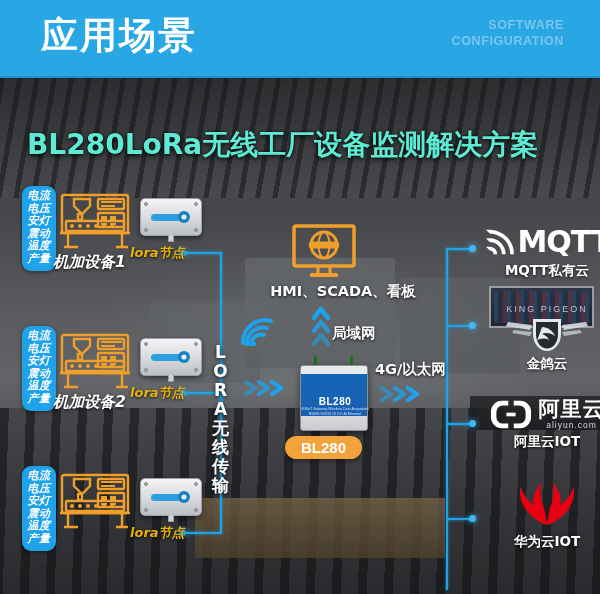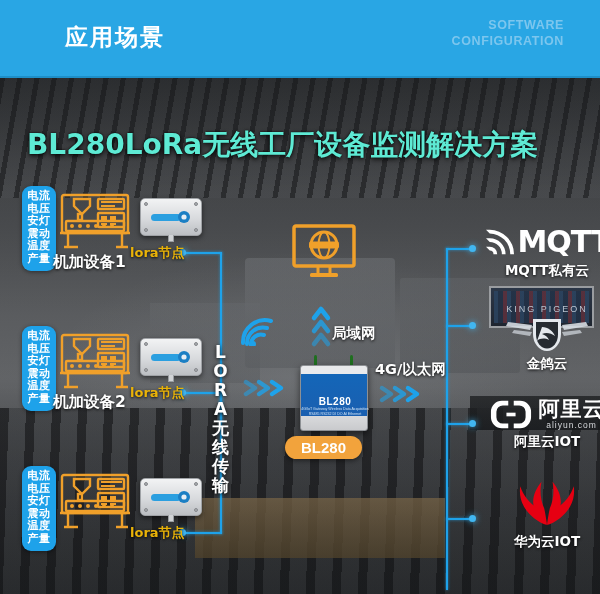--- a/index.html
+++ b/index.html
@@ -12,24 +12,23 @@
 
   #page { position: relative; width: 600px; height: 594px; overflow: hidden; }
 
   
   .header {
     position: absolute; left: 0; top: 0; width: 600px; height: 78px;
     background: #29a6e4;
   }
   .header-title {
     position: absolute; left: 41px; top: 14px;
-    font-size: 23px; font-weight: 700; color: #ffffff;
+    font-size: 37px; font-weight: 700; color: #ffffff;
     letter-spacing: 2px; line-height: 48px;
-    font-family: Liberation Serif, serif;
-    margin-left: 24px;
+    font-family: Liberation Mono, monospace;
   }
   .header-sub {
     position: absolute; right: 36px; top: 17px;
     text-align: right; color: #7cc6ee;
     font-size: 12.5px; font-weight: 700; line-height: 16px;
     letter-spacing: 0.6px;
     font-family: "Liberation Sans", sans-serif;
   }
   .header-rule {
     position: absolute; left: 0; top: 76px; width: 600px; height: 3px;
@@ -82,21 +81,21 @@
   
   .main-title {
     position: absolute; left: 27px; top: 48px; width: 555px;
     font-size: 28px; font-weight: 700; color: #5eead4;
     letter-spacing: 0px; white-space: nowrap;
     font-family: "DejaVu Sans", sans-serif;
     text-shadow: 0 2px 5px rgba(0,0,0,.85), 0 0 2px rgba(0,0,0,.9);
   }
 
   
-  .dev-row { position: absolute; left: 0; width: 240px; height: 96px; }
+  .dev-row { position: absolute; left: 0; width: 240px; height: 96px; font-style: italic; }
   .dev-row.r1 { top: 108px; }
   .dev-row.r2 { top: 248px; }
   .dev-row.r3 { top: 388px; }
 
   .tag-badge {
     position: absolute; left: 22px; top: 0px;
     width: 34px; padding: 4px 0 5px;
     background: #1ea2ea; border-radius: 9px;
     text-align: center;
     box-shadow: 0 1px 4px rgba(0,0,0,.45);
@@ -498,20 +497,21 @@
       <svg viewBox="0 0 64 56" width="64" height="56">
         <rect x="2" y="2" width="60" height="40" rx="2" fill="none" stroke="#f0a02a" stroke-width="3.5"></rect>
         <circle cx="32" cy="21" r="13" fill="none" stroke="#f0a02a" stroke-width="3"></circle>
         <ellipse cx="32" cy="21" rx="5.5" ry="13" fill="none" stroke="#f0a02a" stroke-width="2"></ellipse>
         <path d="M19 21 h26" stroke="#f0a02a" stroke-width="2"></path>
         <rect x="17" y="17.5" width="30" height="7" rx="2" fill="#f0a02a"></rect>
         <path d="M26 42 v7 M38 42 v7" stroke="#f0a02a" stroke-width="3"></path>
         <rect x="18" y="49" width="28" height="4" rx="1.5" fill="#f0a02a"></rect>
       </svg>
     </div>
+    <div class="hmi-label">HMI、SCADA、看板</div>
     <div class="chev-up">
       <svg viewBox="0 0 22 46" width="22" height="46">
         <g fill="none" stroke="#1ea2ea" stroke-width="4.5" stroke-linecap="round" stroke-linejoin="round">
           <path d="M4 14 L11 5 L18 14"></path>
           <path d="M4 27 L11 18 L18 27" opacity=".8"></path>
           <path d="M4 40 L11 31 L18 40" opacity=".55"></path>
         </g>
       </svg>
     </div>
     <div class="lan-label">局域网</div>

